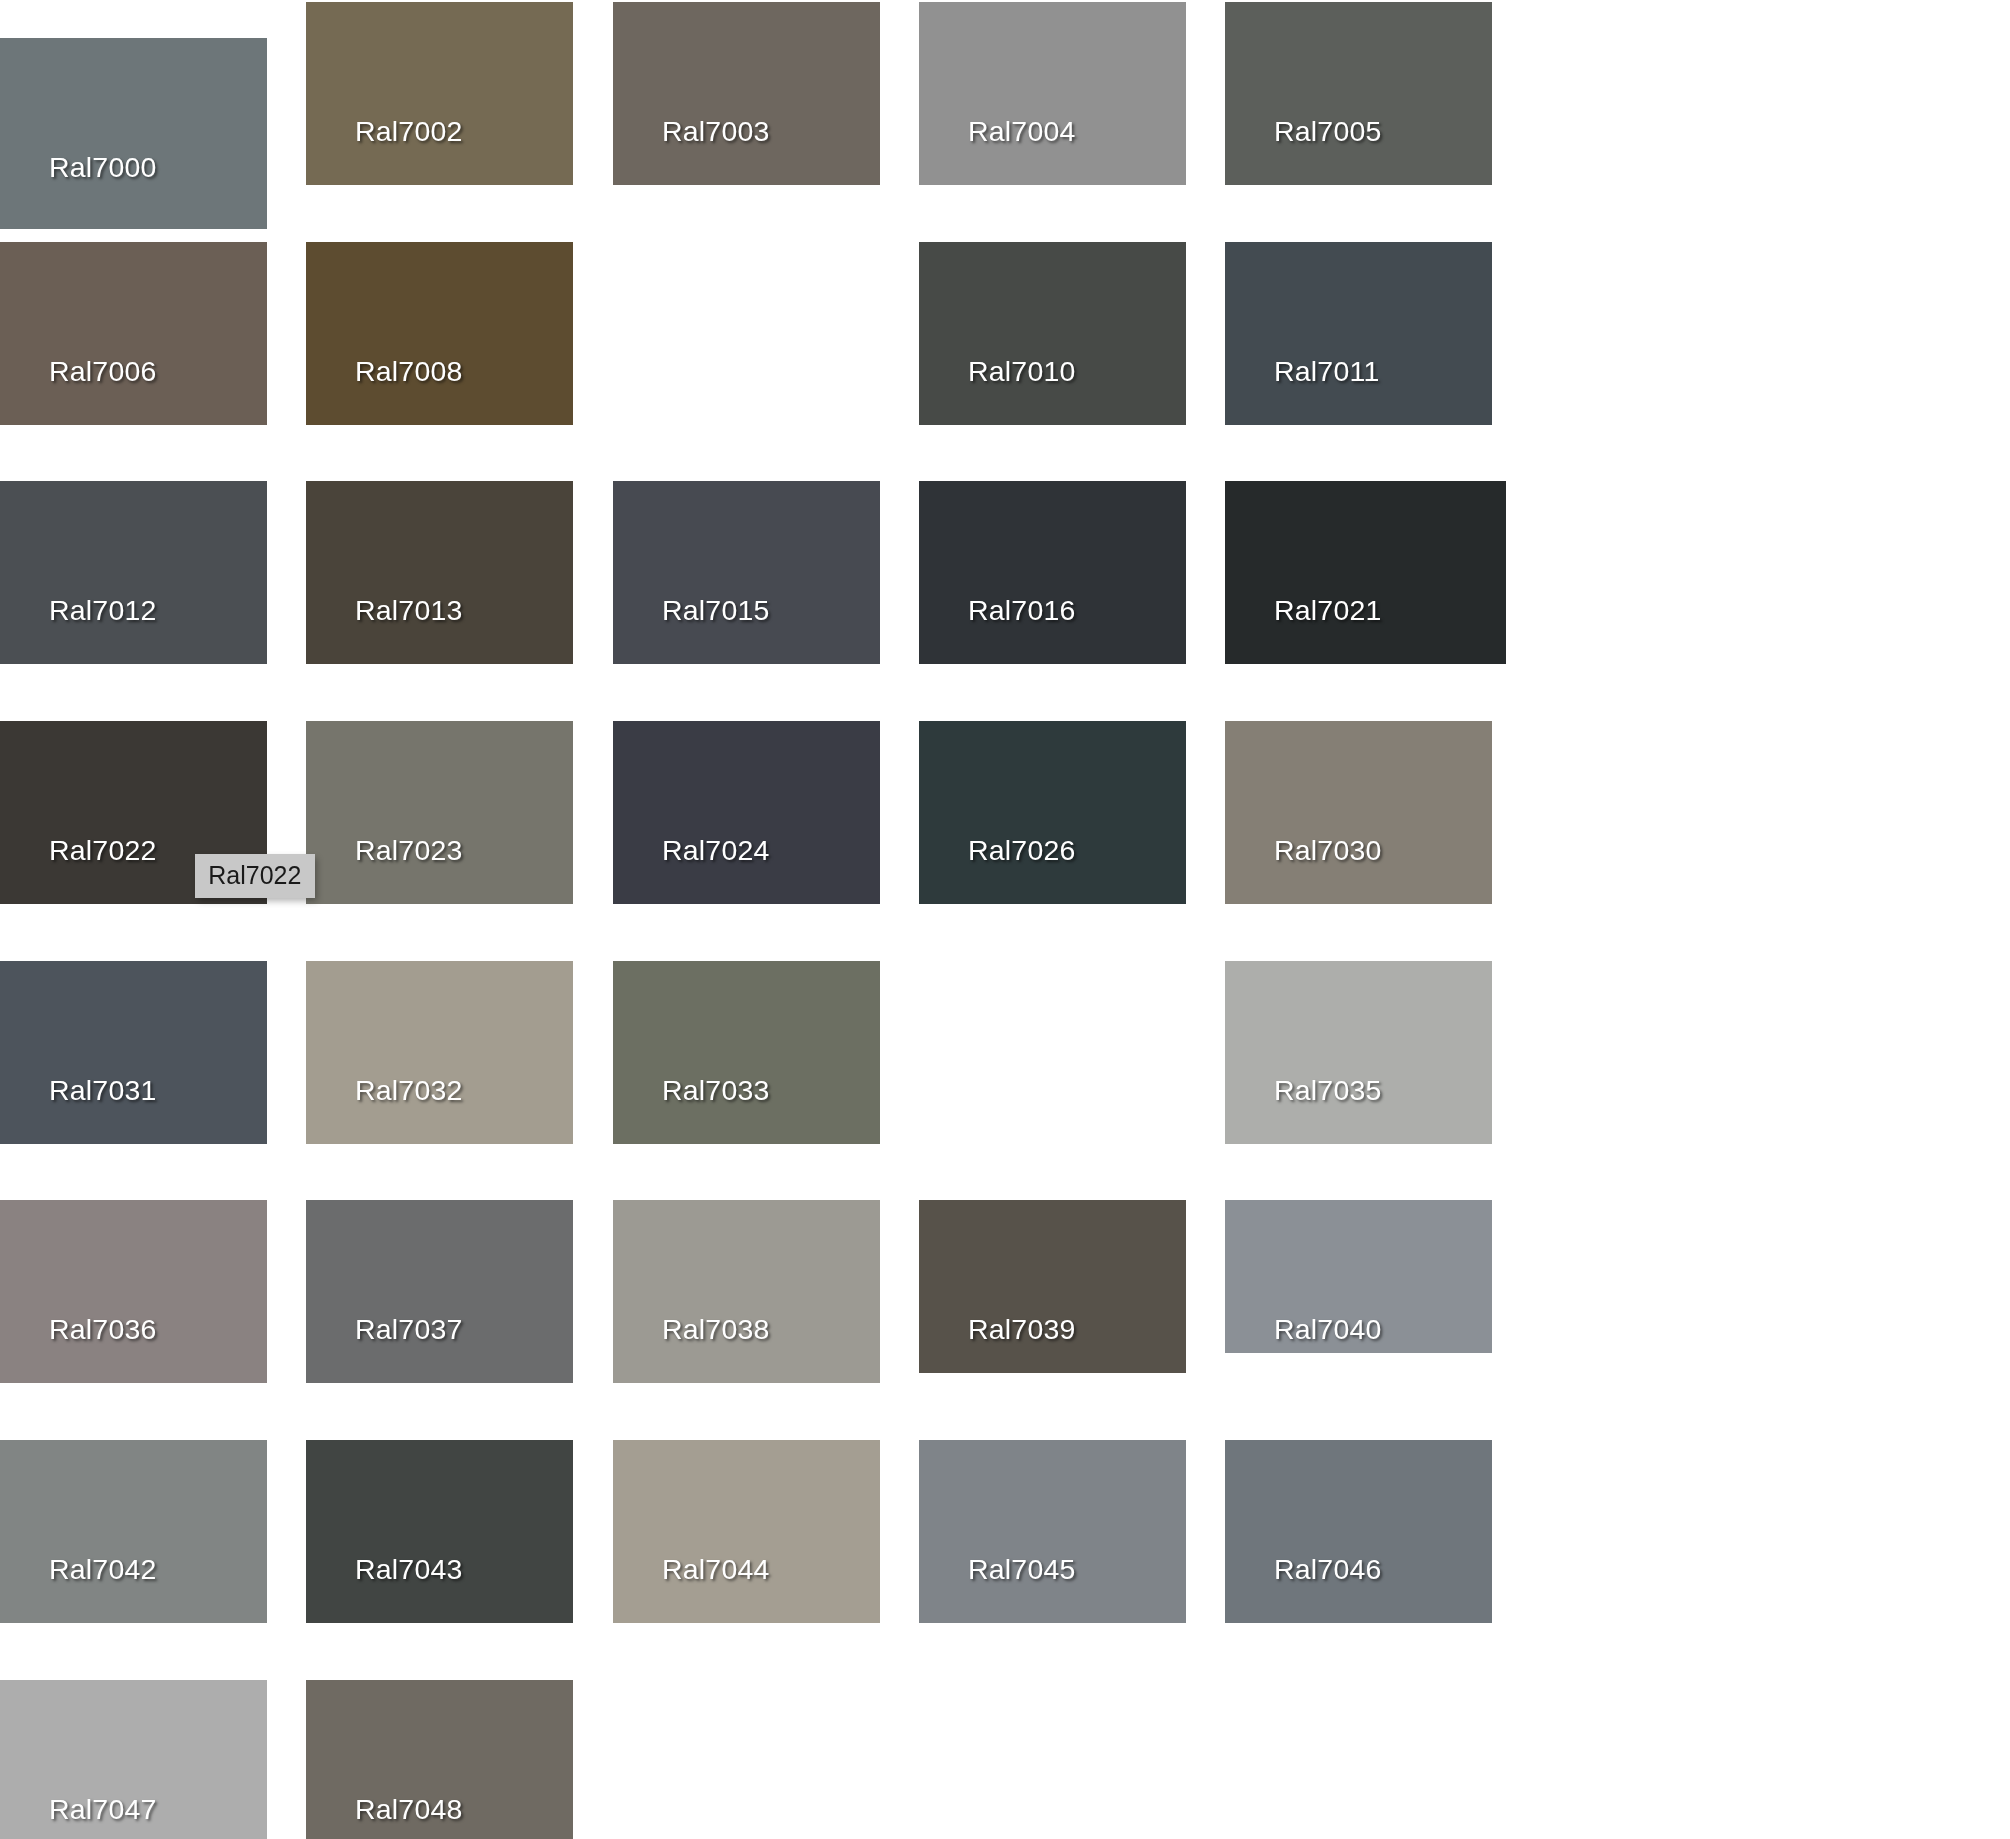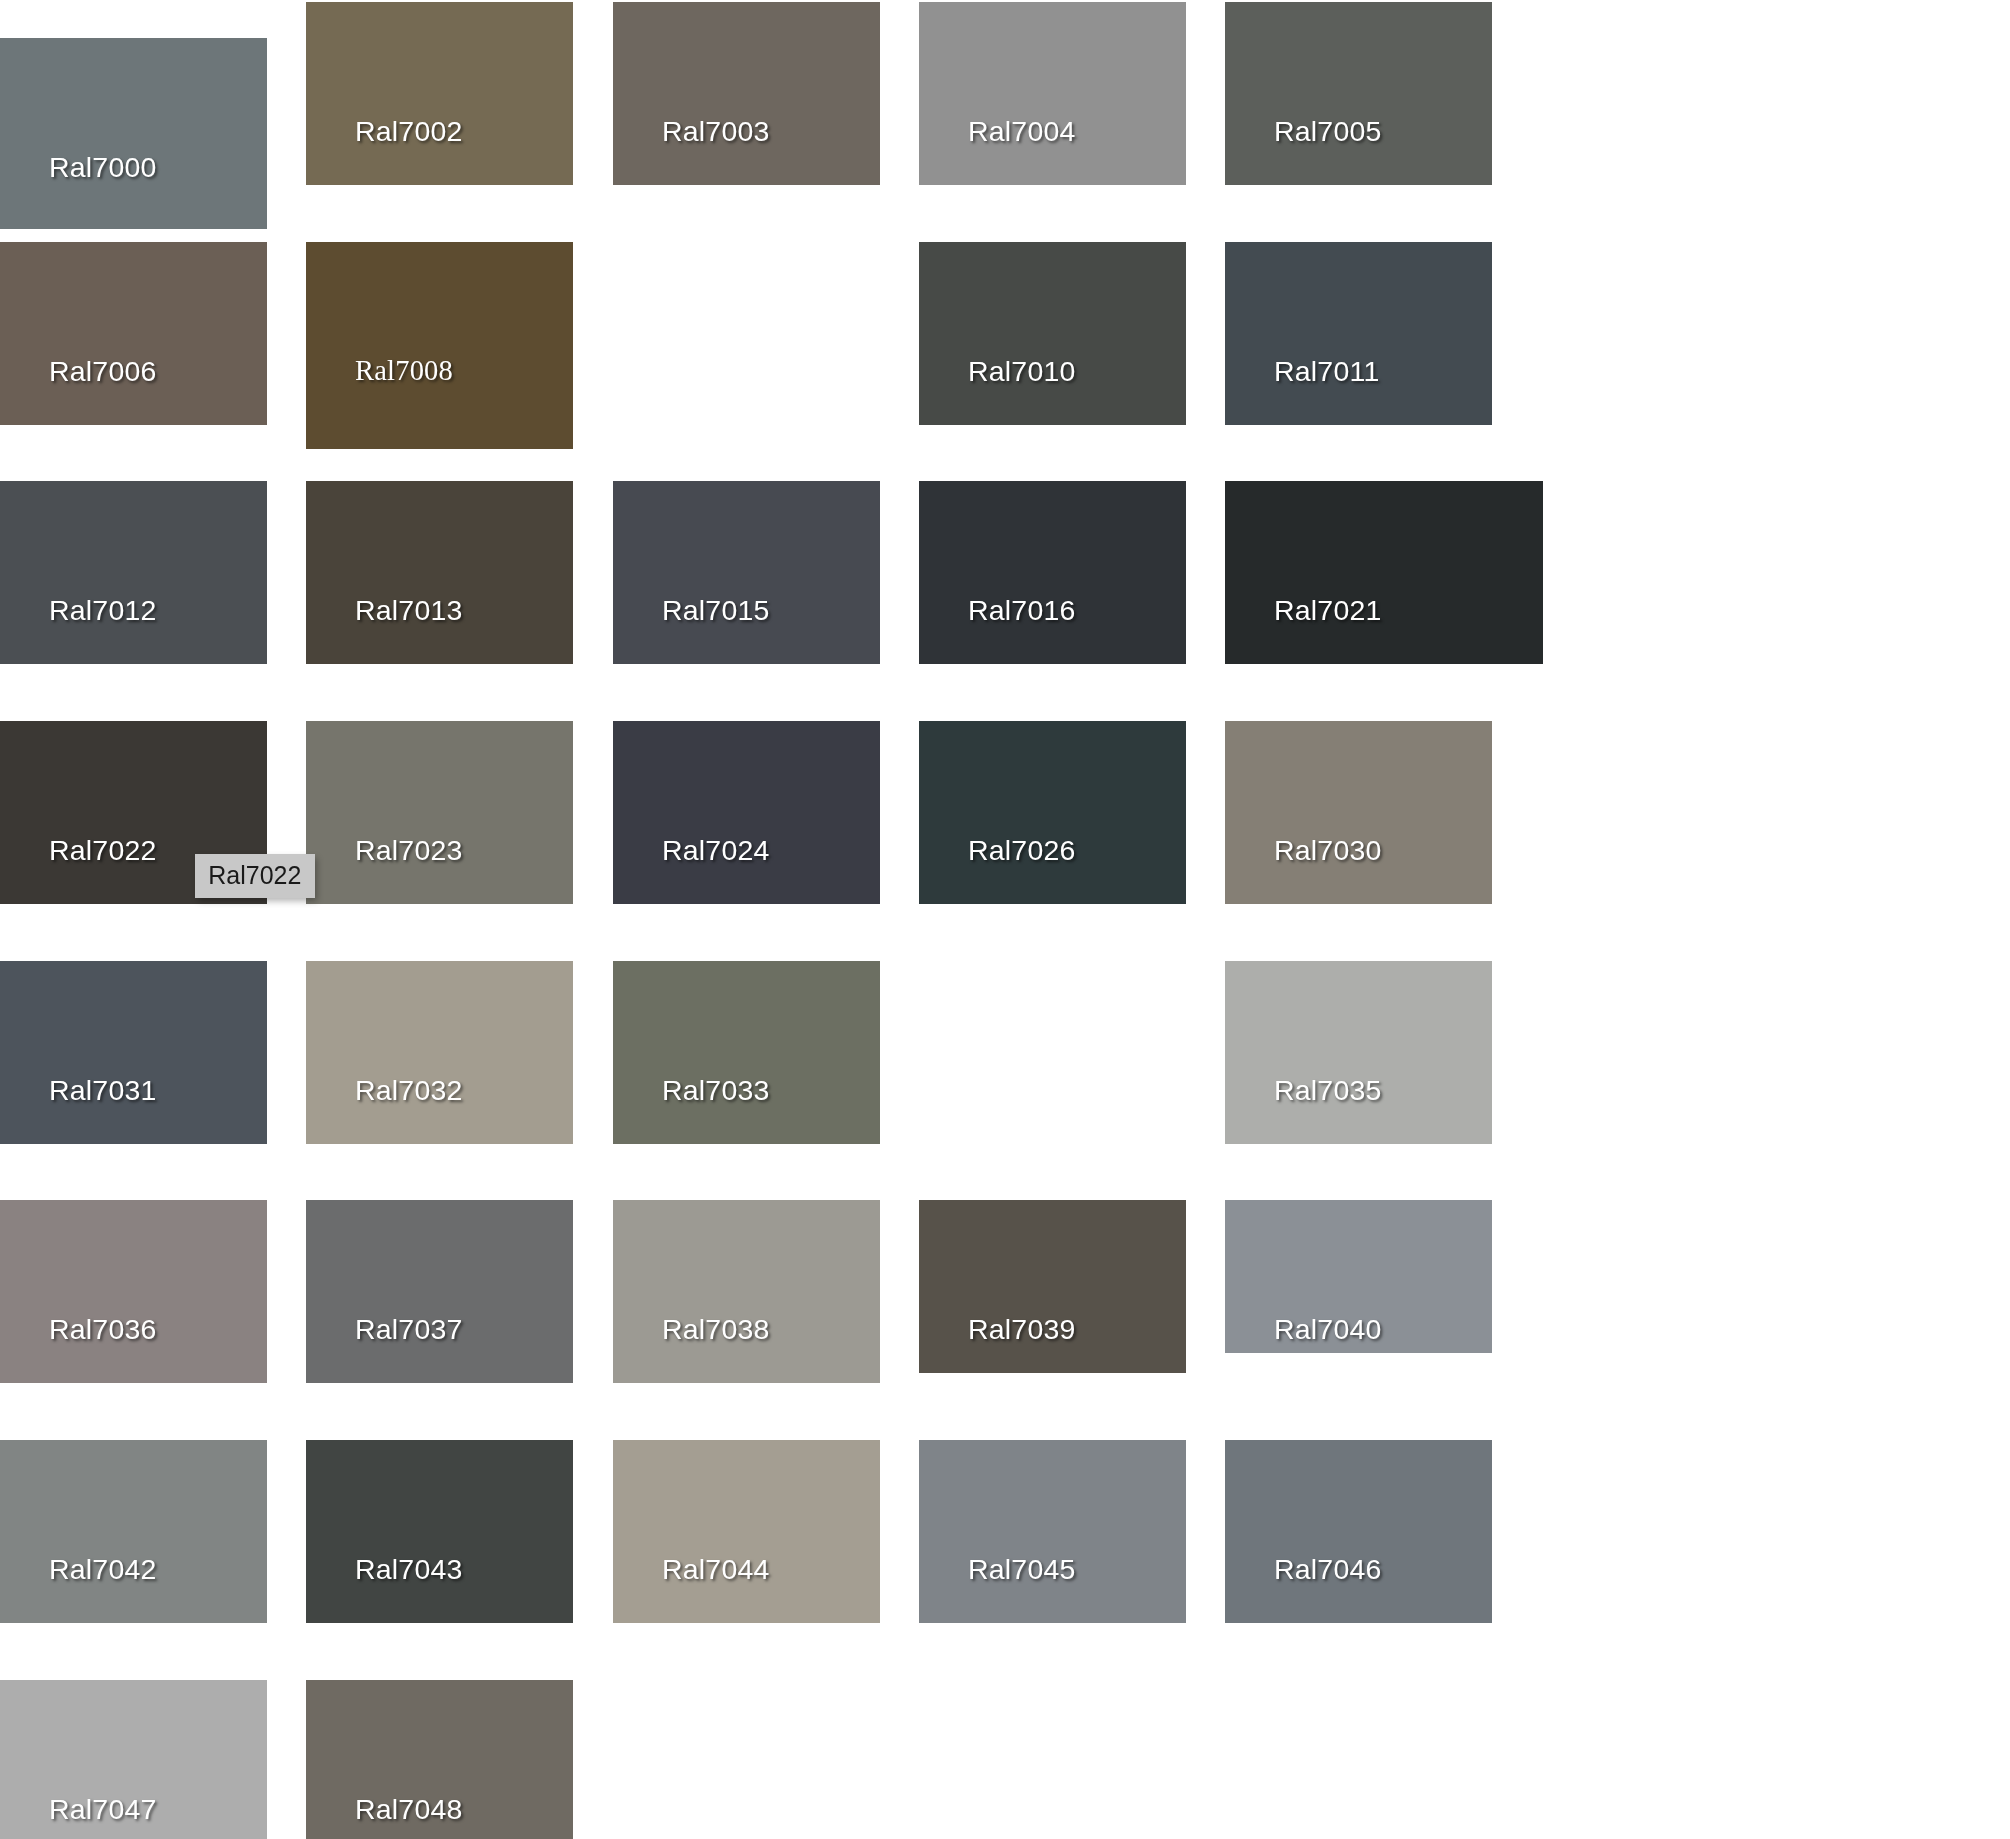--- a/index.html
+++ b/index.html
@@ -88,21 +88,21 @@
       <div class="swatch-label">Ral7004</div>
     </div>
     <div class="swatch" style="left: 1225px; top: 1.9px; width: 267px; height: 183px;">
       <div class="swatch-fill" style="background: rgb(92, 95, 91);"></div>
       <div class="swatch-label">Ral7005</div>
     </div>
     <div class="swatch" style="left: 0px; top: 242px; width: 267px; height: 183px;">
       <div class="swatch-fill" style="background: rgb(107, 95, 85);"></div>
       <div class="swatch-label">Ral7006</div>
     </div>
-    <div class="swatch" style="left: 306px; top: 242px; width: 267px; height: 207px; font-family: Liberation Serif, serif;">
+    <div class="swatch" style="left: 306px; top: 242px; width: 267px; height: 183px;">
       <div class="swatch-fill" style="background: rgb(93, 76, 48);"></div>
       <div class="swatch-label">Ral7008</div>
     </div>
     <div class="swatch" style="left: 919px; top: 242px; width: 267px; height: 183px;">
       <div class="swatch-fill" style="background: rgb(71, 74, 71);"></div>
       <div class="swatch-label">Ral7010</div>
     </div>
     <div class="swatch" style="left: 1225px; top: 242px; width: 267px; height: 183px;">
       <div class="swatch-fill" style="background: rgb(67, 75, 81);"></div>
       <div class="swatch-label">Ral7011</div>
@@ -116,21 +116,21 @@
       <div class="swatch-label">Ral7013</div>
     </div>
     <div class="swatch" style="left: 613px; top: 481px; width: 267px; height: 183px;">
       <div class="swatch-fill" style="background: rgb(71, 74, 81);"></div>
       <div class="swatch-label">Ral7015</div>
     </div>
     <div class="swatch" style="left: 919px; top: 481px; width: 267px; height: 183px;">
       <div class="swatch-fill" style="background: rgb(47, 51, 55);"></div>
       <div class="swatch-label">Ral7016</div>
     </div>
-    <div class="swatch" style="left: 1225px; top: 481px; width: 318px; height: 183px;">
+    <div class="swatch" style="left: 1225px; top: 481px; width: 281px; height: 183px;">
       <div class="swatch-fill" style="background: rgb(38, 42, 43);"></div>
       <div class="swatch-label">Ral7021</div>
     </div>
     <div class="swatch" style="left: 0px; top: 721px; width: 267px; height: 183px;">
       <div class="swatch-fill" style="background: rgb(59, 56, 52);"></div>
       <div class="swatch-label">Ral7022</div>
     </div>
     <div class="swatch" style="left: 306px; top: 721px; width: 267px; height: 183px;">
       <div class="swatch-fill" style="background: rgb(118, 117, 108);"></div>
       <div class="swatch-label">Ral7023</div>

